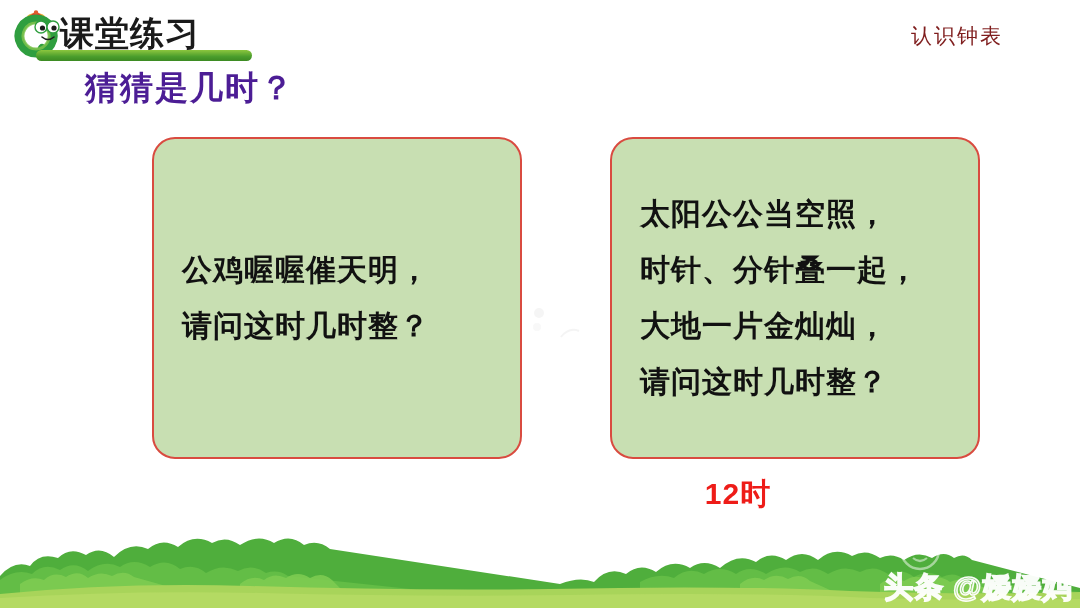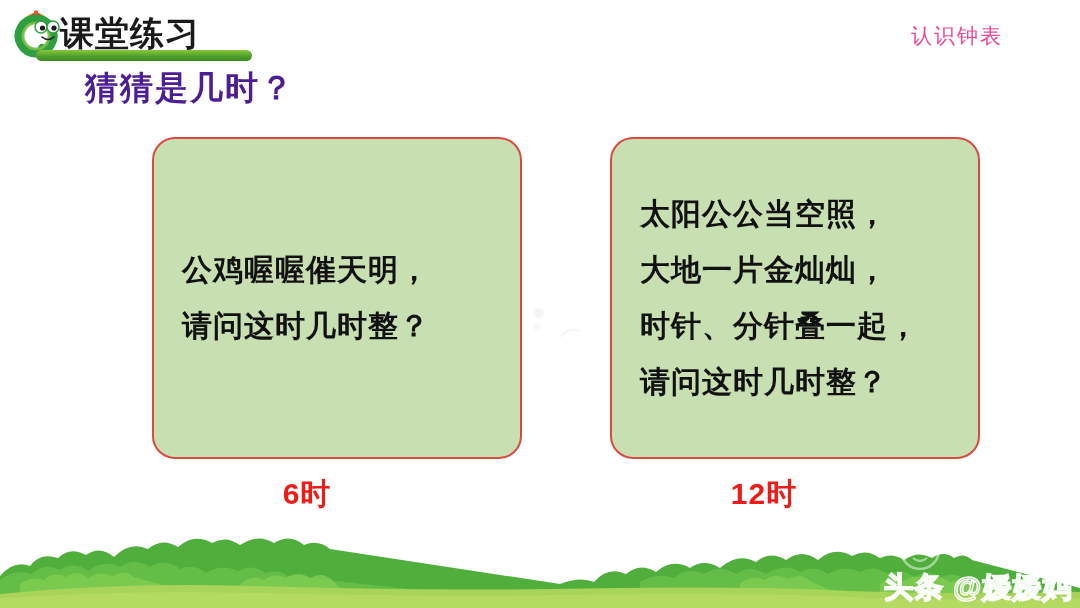--- a/index.html
+++ b/index.html
@@ -46,21 +46,21 @@
     height: 11px;
     background: linear-gradient(180deg,#8cc63e 0%, #4a9d2c 60%, #3c8a22 100%);
     border-radius: 6px;
   }
   .corner-label {
     position: absolute;
     right: 113px;
     top: 22px;
     font-family: "Liberation Sans", "DejaVu Sans", sans-serif;
     font-size: 21px;
-    color: #ec4899;
+    color: #7f1d1d;
     letter-spacing: 2px;
     white-space: nowrap;
   }
 
   
   .question-heading {
     position: absolute;
     left: 85px;
     top: 66px;
     font-family: "Liberation Serif", "DejaVu Serif", serif;
@@ -106,21 +106,21 @@
     top: 474px;
     width: 370px;
     text-align: center;
     font-family: "Liberation Sans", "DejaVu Sans", sans-serif;
     font-size: 30px;
     font-weight: bold;
     color: #ee1c18;
     letter-spacing: 1px;
   }
   #answer-left  { left: 122px; }
-  #answer-right { left: 579px; }
+  #answer-right { left: 553px; }
 
   
   .grass-wrap {
     position: absolute;
     left: 0;
     bottom: 0;
     width: 1080px;
     height: 80px;
     overflow: hidden;
     pointer-events: none;
@@ -213,26 +213,25 @@
 
   <div class="question-heading">猜猜是几时？</div>
 
   <div class="card" id="card-left">
     <div class="line">公鸡喔喔催天明，</div>
     <div class="line">请问这时几时整？</div>
   </div>
 
   <div class="card" id="card-right">
     <div class="line">太阳公公当空照，</div>
+    <div class="line">时针、分针叠一起，</div>
     <div class="line">大地一片金灿灿，</div>
-    <div class="line">时针、分针叠一起，</div>
     <div class="line">请问这时几时整？</div>
   </div>
 
-  <div class="answer" id="answer-left">6时</div>
   <div class="answer" id="answer-right">12时</div>
 
   <div class="artifact">
     <svg viewBox="0 0 60 40" width="60" height="40">
       <circle cx="12" cy="10" r="5" fill="#e3e3e3"></circle>
       <circle cx="10" cy="24" r="4" fill="#ececec"></circle>
       <path d="M34 34 q8 -10 18 -6" fill="none" stroke="#e0e0e0" stroke-width="2"></path>
     </svg>
   </div>
 

